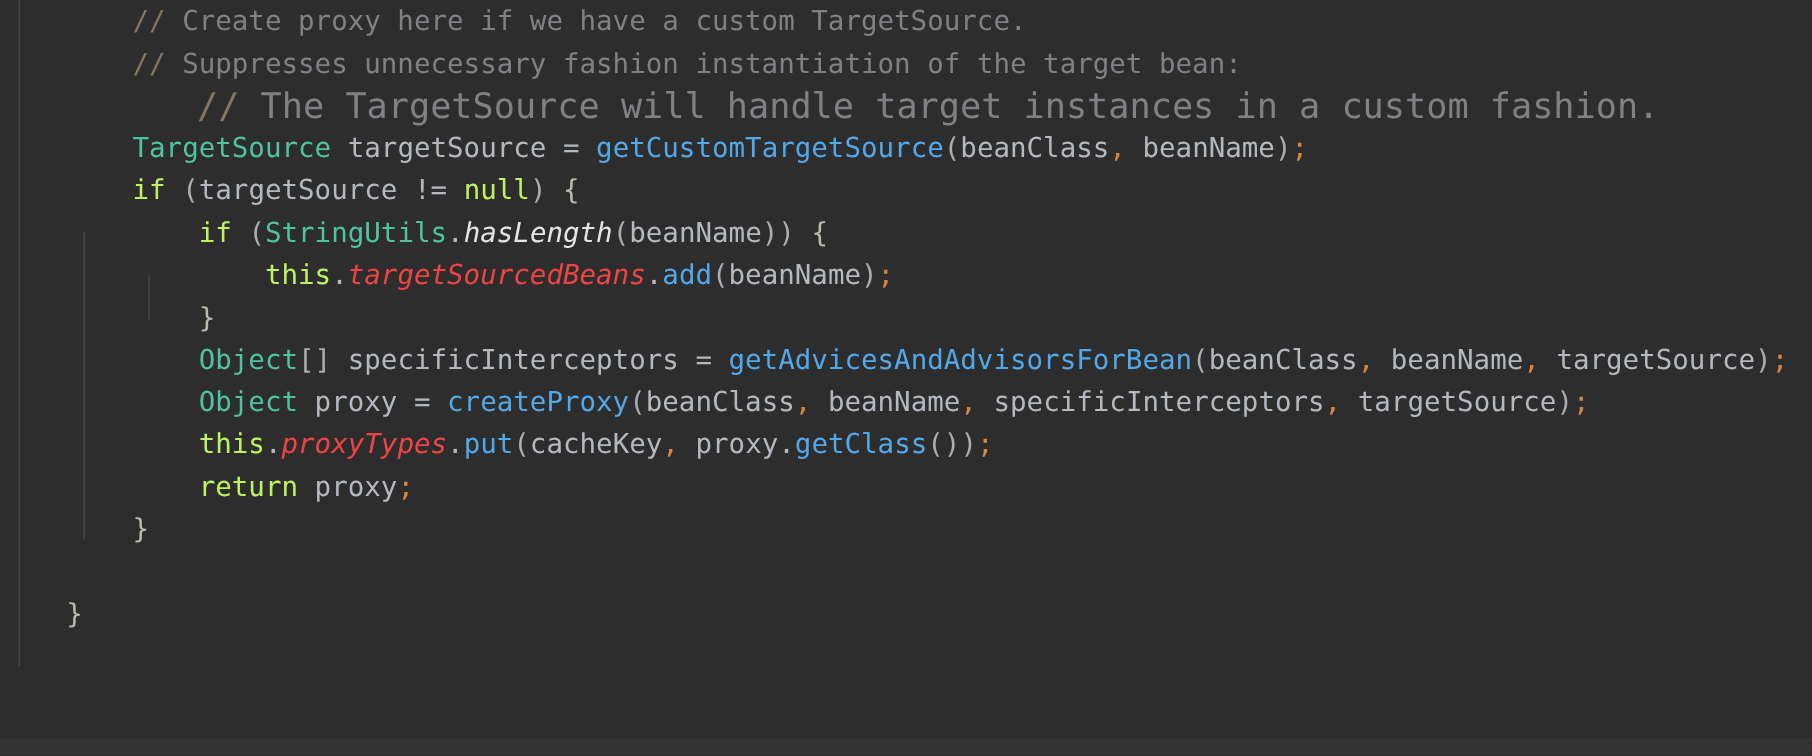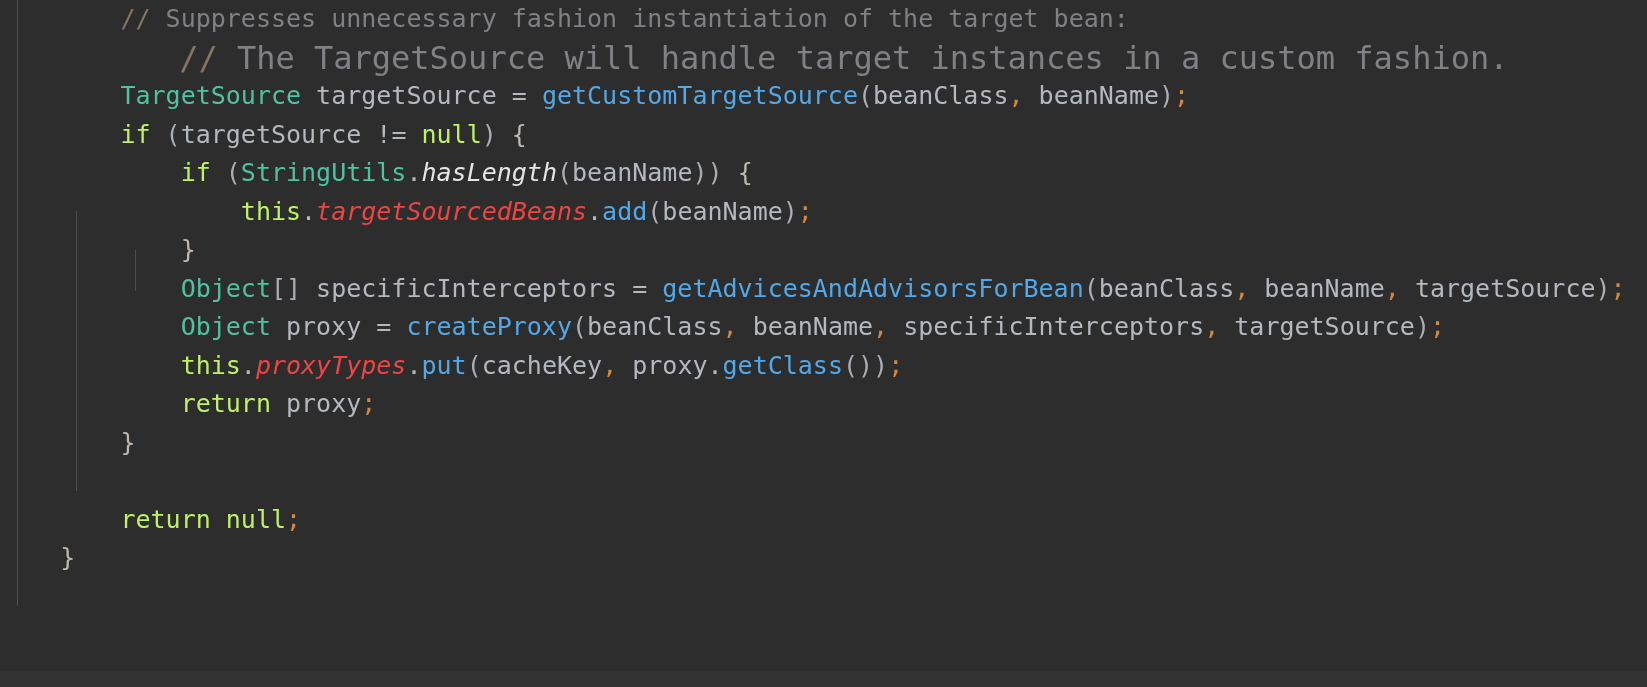--- a/index.html
+++ b/index.html
@@ -78,34 +78,34 @@
   .t-paren    { color: #a9adb4; }
   .t-brace    { color: #bdb9ae; }
   .t-op       { color: #b4b8bf; }
 </style>
 </head>
 <body>
 
 <div id="editor" style="background: rgb(45, 45, 45);">
 
   <div id="code-area">
+      <div class="code-line" style="font-size: 25px; line-height: 38.5px; height: 38.5px;"><span class="ind">        </span><span class="t-slash">//</span><span class="t-comment"> Create proxy here if we have a custom TargetSource.</span></div>
       <div class="code-line" style="font-size: 25px; line-height: 38.5px; height: 38.5px;"><span class="ind">        </span><span class="t-slash">//</span><span class="t-comment"> Suppresses unnecessary fashion instantiation of the target bean:</span></div>
       <div class="code-line" style="font-size: 32px; line-height: 38.5px; height: 38.5px; padding-left: 25px;"><span class="ind">        </span><span class="t-slash">//</span><span class="t-comment"> The TargetSource will handle target instances in a custom fashion.</span></div>
       <div class="code-line" style="font-size: 25px; line-height: 38.5px; height: 38.5px;"><span class="ind">        </span><span class="t-class">TargetSource</span><span class="t-plain"> </span><span class="t-plain">targetSource</span><span class="t-op"> = </span><span class="t-method">getCustomTargetSource</span><span class="t-paren">(</span><span class="t-plain">beanClass</span><span class="t-sep">,</span><span class="t-plain"> beanName</span><span class="t-paren">)</span><span class="t-sep">;</span></div>
       <div class="code-line" style="font-size: 25px; line-height: 38.5px; height: 38.5px;"><span class="ind">        </span><span class="t-keyword">if</span><span class="t-plain"> </span><span class="t-paren">(</span><span class="t-plain">targetSource</span><span class="t-op"> != </span><span class="t-keyword">null</span><span class="t-paren">)</span><span class="t-plain"> </span><span class="t-brace">{</span></div>
       <div class="code-line" style="font-size: 25px; line-height: 38.5px; height: 38.5px;"><span class="ind">            </span><span class="t-keyword">if</span><span class="t-plain"> </span><span class="t-paren">(</span><span class="t-class">StringUtils</span><span class="t-punct">.</span><span class="t-static">hasLength</span><span class="t-paren">(</span><span class="t-plain">beanName</span><span class="t-paren">))</span><span class="t-plain"> </span><span class="t-brace">{</span></div>
       <div class="code-line" style="font-size: 25px; line-height: 38.5px; height: 38.5px;"><span class="ind">                </span><span class="t-keyword">this</span><span class="t-punct">.</span><span class="t-field">targetSourcedBeans</span><span class="t-punct">.</span><span class="t-method">add</span><span class="t-paren">(</span><span class="t-plain">beanName</span><span class="t-paren">)</span><span class="t-sep">;</span></div>
       <div class="code-line" style="font-size: 25px; line-height: 38.5px; height: 38.5px;"><span class="ind">            </span><span class="t-brace">}</span></div>
       <div class="code-line" style="font-size: 25px; line-height: 38.5px; height: 38.5px;"><span class="ind">            </span><span class="t-class">Object</span><span class="t-paren">[]</span><span class="t-plain"> specificInterceptors</span><span class="t-op"> = </span><span class="t-method">getAdvicesAndAdvisorsForBean</span><span class="t-paren">(</span><span class="t-plain">beanClass</span><span class="t-sep">,</span><span class="t-plain"> beanName</span><span class="t-sep">,</span><span class="t-plain"> targetSource</span><span class="t-paren">)</span><span class="t-sep">;</span></div>
       <div class="code-line" style="font-size: 25px; line-height: 38.5px; height: 38.5px;"><span class="ind">            </span><span class="t-class">Object</span><span class="t-plain"> proxy</span><span class="t-op"> = </span><span class="t-method">createProxy</span><span class="t-paren">(</span><span class="t-plain">beanClass</span><span class="t-sep">,</span><span class="t-plain"> beanName</span><span class="t-sep">,</span><span class="t-plain"> specificInterceptors</span><span class="t-sep">,</span><span class="t-plain"> targetSource</span><span class="t-paren">)</span><span class="t-sep">;</span></div>
       <div class="code-line" style="font-size: 25px; line-height: 38.5px; height: 38.5px;"><span class="ind">            </span><span class="t-keyword">this</span><span class="t-punct">.</span><span class="t-field">proxyTypes</span><span class="t-punct">.</span><span class="t-method">put</span><span class="t-paren">(</span><span class="t-plain">cacheKey</span><span class="t-sep">,</span><span class="t-plain"> proxy</span><span class="t-punct">.</span><span class="t-method">getClass</span><span class="t-paren">())</span><span class="t-sep">;</span></div>
       <div class="code-line" style="font-size: 25px; line-height: 38.5px; height: 38.5px;"><span class="ind">            </span><span class="t-keyword">return</span><span class="t-plain"> proxy</span><span class="t-sep">;</span></div>
       <div class="code-line" style="font-size: 25px; line-height: 38.5px; height: 38.5px;"><span class="ind">        </span><span class="t-brace">}</span></div>
       <div class="code-line" style="font-size: 25px; line-height: 38.5px; height: 38.5px;">&nbsp;</div>
-      <div class="code-line" style="font-size: 25px; line-height: 38.5px; height: 38.5px;"><span class="ind">        </span><span class="t-keyword">return</span><span class="t-plain"> </span><span class="t-keyword">null</span><span class="t-sep">;</span></div>
       <div class="code-line" style="font-size: 25px; line-height: 38.5px; height: 38.5px;"><span class="ind">    </span><span class="t-brace">}</span></div>
     </div>
 
   <div id="guides-layer">
       <div class="indent-guide" style="left: 17px; top: 0px; height: 606px; background: rgb(75, 79, 84);"></div>
       <div class="indent-guide" style="left: 76px; top: 211px; height: 280px; background: rgb(75, 79, 84);"></div>
       <div class="indent-guide" style="left: 135px; top: 250px; height: 41px; background: rgb(75, 79, 84);"></div>
     </div>
 
   <div id="bottom-strip" style="background: rgb(51, 51, 51);"></div>

